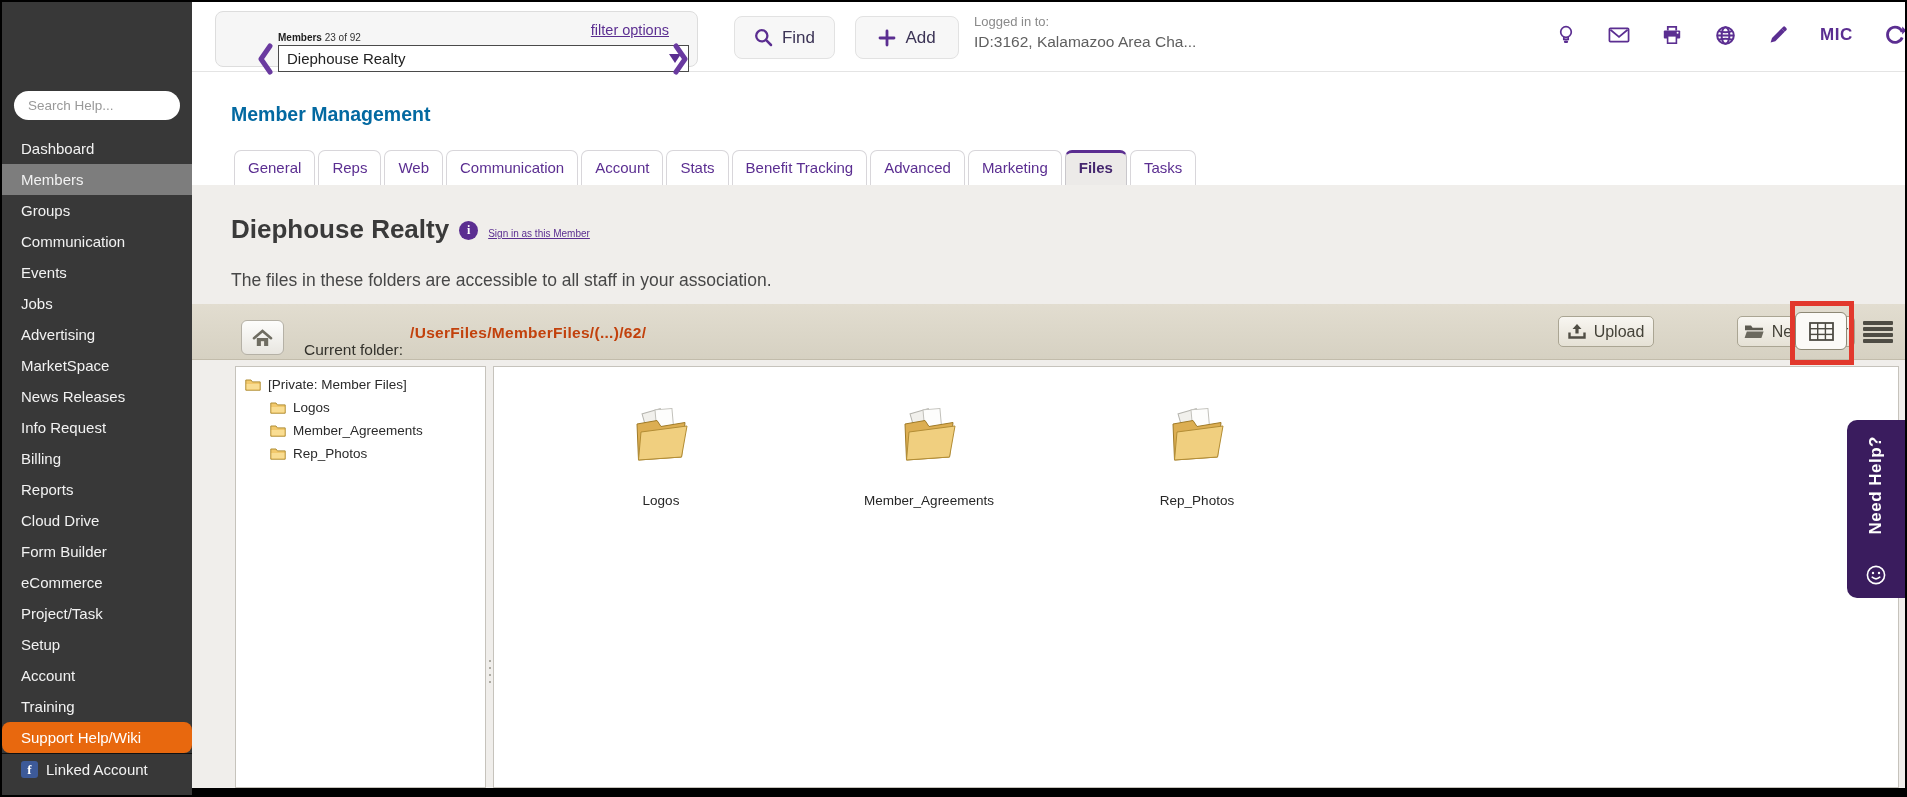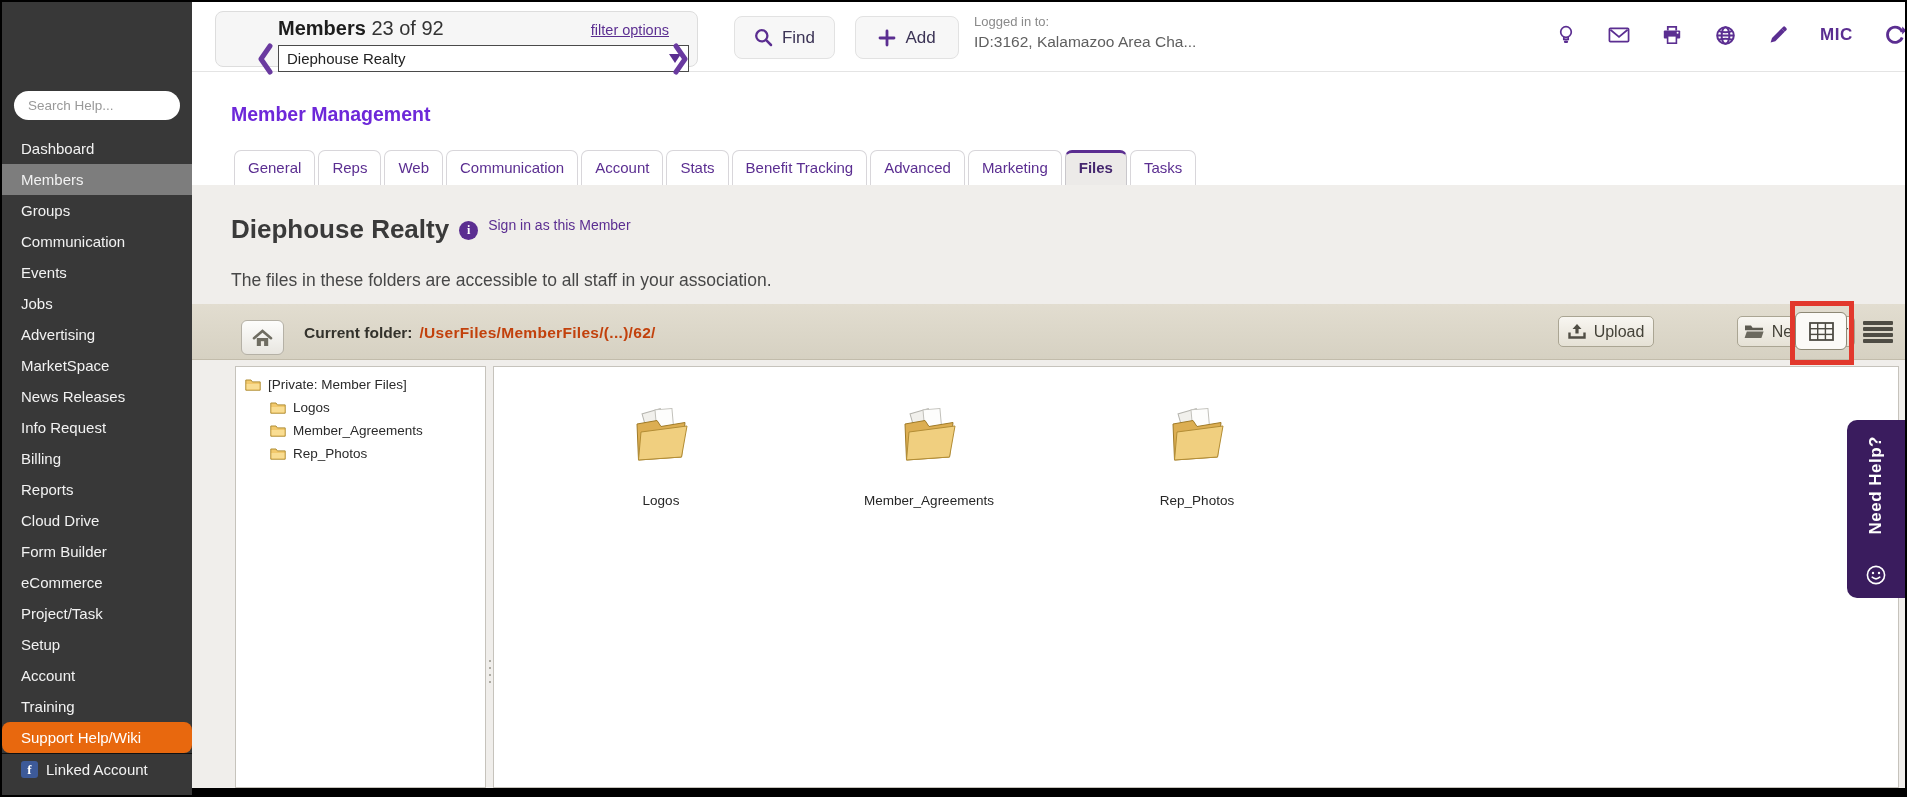--- a/index.html
+++ b/index.html
@@ -23,61 +23,61 @@
   .nav-item{height:31px;line-height:31px;padding-left:19px;font-size:15px;color:#f2f2f2;cursor:pointer;white-space:nowrap;}
   .nav-item.active{background:#7d7d7d;}
   .nav-item.support{background:#e8680e;color:#fff;border-radius:8px;}
   .nav-item.linked{border-top:1px solid #101010;display:flex;align-items:center;gap:8px;}
   .fb-icon{display:inline-block;width:17px;height:17px;background:#3d5a98;border-radius:3px;color:#fff;
         font-weight:bold;font-size:13px;line-height:17px;text-align:center;font-family:"Liberation Serif",serif;}
   
   .header{position:absolute;left:190px;top:0;width:1713px;height:69px;background:#fff;border-bottom:1px solid #e4e4e4;}
   .member-box{position:absolute;left:23px;top:9px;width:483px;height:56px;background:#f6f6f6;
         border:1px solid #ddd;border-radius:8px;box-sizing:border-box;}
-  .rec-line{position:absolute;left:62px;top:5px;font-size:20px;color:#333;}
+  .rec-line{position:absolute;left:62px;top:20px;font-size:10px;color:#333;}
   .rec-entity{font-weight:bold;color:#1d1d1d;}
   .filter-link{position:absolute;right:28px;top:10px;font-size:14.5px;color:#5b2e91;text-decoration:underline;cursor:pointer;}
   .rec-select{position:absolute;left:62px;top:33px;width:411px;height:27px;background:#fff;border:1px solid #4a4a4a;
         box-sizing:border-box;font-size:15px;color:#222;line-height:25px;padding-left:8px;cursor:pointer;}
   .rec-caret{position:absolute;right:7px;top:8px;}
   .chev{position:absolute;top:31px;cursor:pointer;}
   .chev.left{left:41px;}
   .chev.right{right:8px;}
   .btn-soft{position:absolute;top:14px;height:43px;background:#f7f7f7;border:1px solid #e2e2e2;border-radius:8px;
         display:flex;align-items:center;justify-content:center;gap:9px;cursor:pointer;
         font-size:17px;color:#3c3456;box-sizing:border-box;}
   .btn-find{left:542px;width:101px;}
   .btn-add{left:663px;width:104px;}
   .logged{position:absolute;left:782px;top:12px;}
   .logged .l1{font-size:13px;color:#8a8a8a;}
   .logged .l2{font-size:15.5px;color:#5f5f5f;margin-top:4px;white-space:nowrap;}
   .hicons{position:absolute;left:1363px;top:22px;display:flex;align-items:center;gap:31px;}
   .hicon{width:22px;height:22px;display:flex;align-items:center;justify-content:center;cursor:pointer;}
   .mic{font-size:17px;font-weight:bold;color:#5b2e91;letter-spacing:.5px;cursor:pointer;}
   
-  .page-title{position:absolute;left:229px;top:101px;font-size:19.5px;font-weight:bold;color:#6d28d9;}
+  .page-title{position:absolute;left:229px;top:101px;font-size:19.5px;font-weight:bold;color:#0369a1;}
   .tabs{position:absolute;left:232px;top:148px;display:flex;gap:3px;align-items:flex-end;}
   .tab{height:35px;line-height:33px;padding:0 13px;box-sizing:border-box;background:#fff;border:1px solid #d8d6da;
        border-bottom:none;border-radius:7px 7px 0 0;font-size:15px;color:#5b2e91;cursor:pointer;white-space:nowrap;}
   .tab.active{background:#eceae8;border-top:3px solid #5b2e91;line-height:30px;color:#45276e;font-weight:bold;border-color:#c9c7cb;border-top-color:#5b2e91;}
   
   .panel{position:absolute;left:190px;top:183px;width:1713px;height:603px;background:#f0eeeb;}
   .member-head{position:absolute;left:229px;top:212px;display:flex;align-items:flex-end;gap:10px;}
   .member-name{font-size:26px;font-weight:bold;color:#3a3a3a;line-height:30px;}
   .info-icon{width:19px;height:19px;border-radius:50%;background:#5b2e91;color:#fff;font-size:12px;font-weight:bold;
        text-align:center;line-height:19px;margin-bottom:4px;cursor:pointer;font-family:"Liberation Serif",serif;}
-  .signin-link{font-size:14px;color:#5b2e91;margin-bottom:11px;cursor:pointer;}
+  .signin-link{font-size:10px;color:#5b2e91;text-decoration:underline;margin-bottom:5px;cursor:pointer;}
   .files-note{position:absolute;left:229px;top:268px;font-size:17.5px;color:#474747;}
   
   .fm-toolbar{position:absolute;left:190px;top:302px;width:1713px;height:56px;
        background:linear-gradient(#e2ddd0,#d6d1c2);border-bottom:1px solid #c2bcab;box-sizing:border-box;}
   .home-btn{position:absolute;left:239px;top:318px;width:43px;height:35px;border:1px solid #b5b1a6;border-radius:6px;
        background:linear-gradient(#fdfdfc,#e8e6e0);display:flex;align-items:center;justify-content:center;cursor:pointer;box-sizing:border-box;}
   .cur-folder{position:absolute;left:302px;top:322px;font-size:15.5px;color:#33322c;display:flex;gap:7px;}
-  .cur-label{font-weight:bold;}
+  .cur-label{font-weight:normal;margin-top:17px;}
   .cur-path{font-weight:bold;color:#c2410c;letter-spacing:.3px;}
   .tbtn{position:absolute;top:314px;height:31px;border:1px solid #aaa593;border-radius:5px;
        background:linear-gradient(#f8f6f1,#e5e1d5);display:flex;align-items:center;justify-content:center;gap:8px;
        font-size:16px;color:#454339;cursor:pointer;box-sizing:border-box;}
   .tbtn-upload{left:1556px;width:96px;}
   .tbtn-newfolder{left:1735px;width:118px;}
   .view-grid{position:absolute;left:1793px;top:310px;width:52px;height:38px;background:#fbfaf7;border:1px solid #8d8875;
        border-radius:6px;display:flex;align-items:center;justify-content:center;cursor:pointer;box-sizing:border-box;}
   .view-list{position:absolute;left:1856px;top:317px;width:40px;height:26px;display:flex;flex-direction:column;
        justify-content:center;gap:2.5px;cursor:pointer;align-items:center;}

